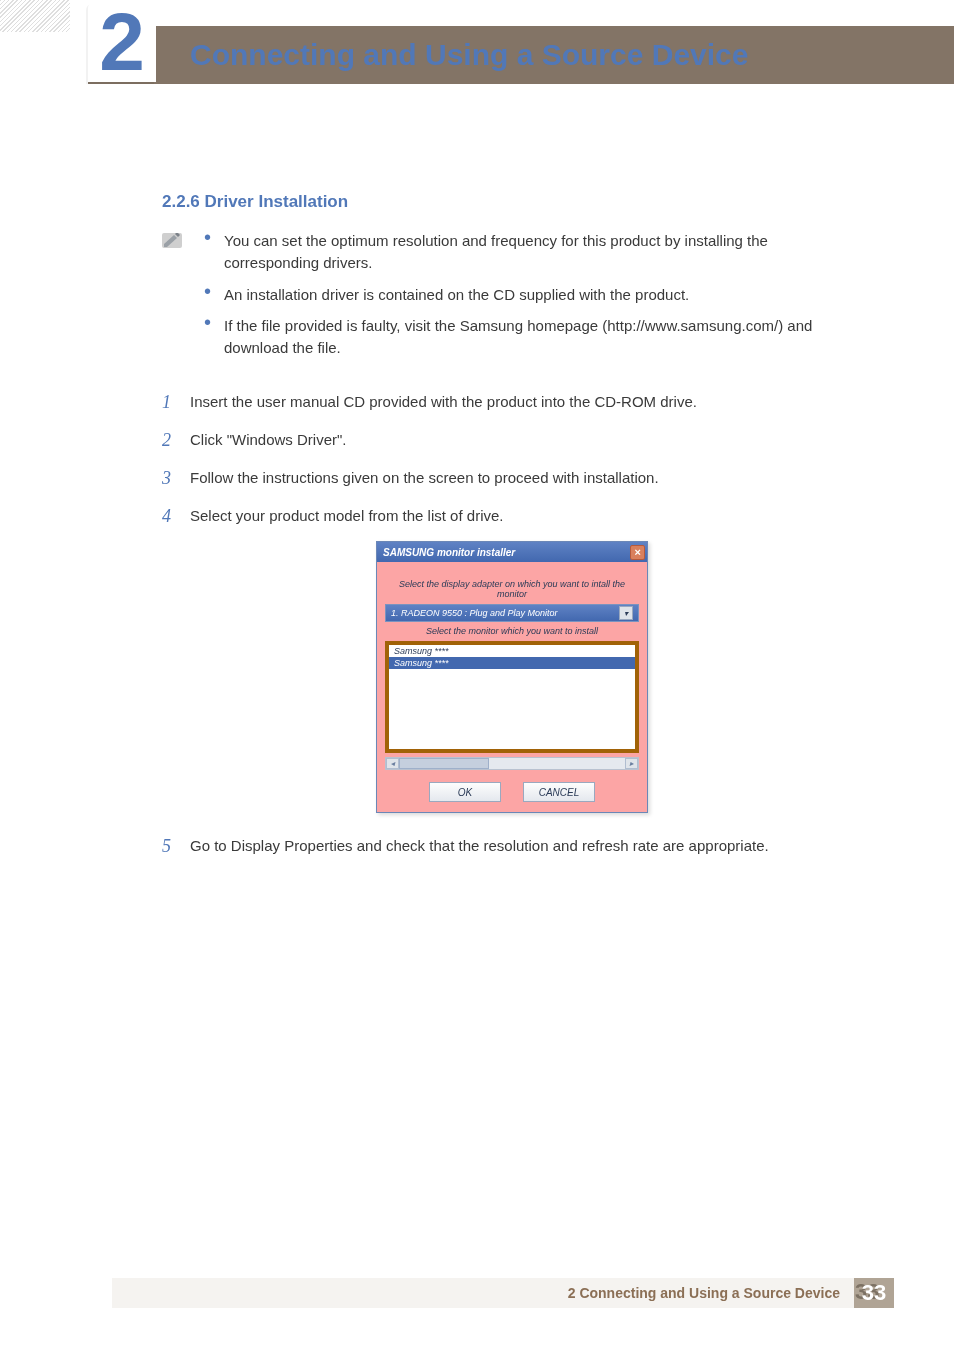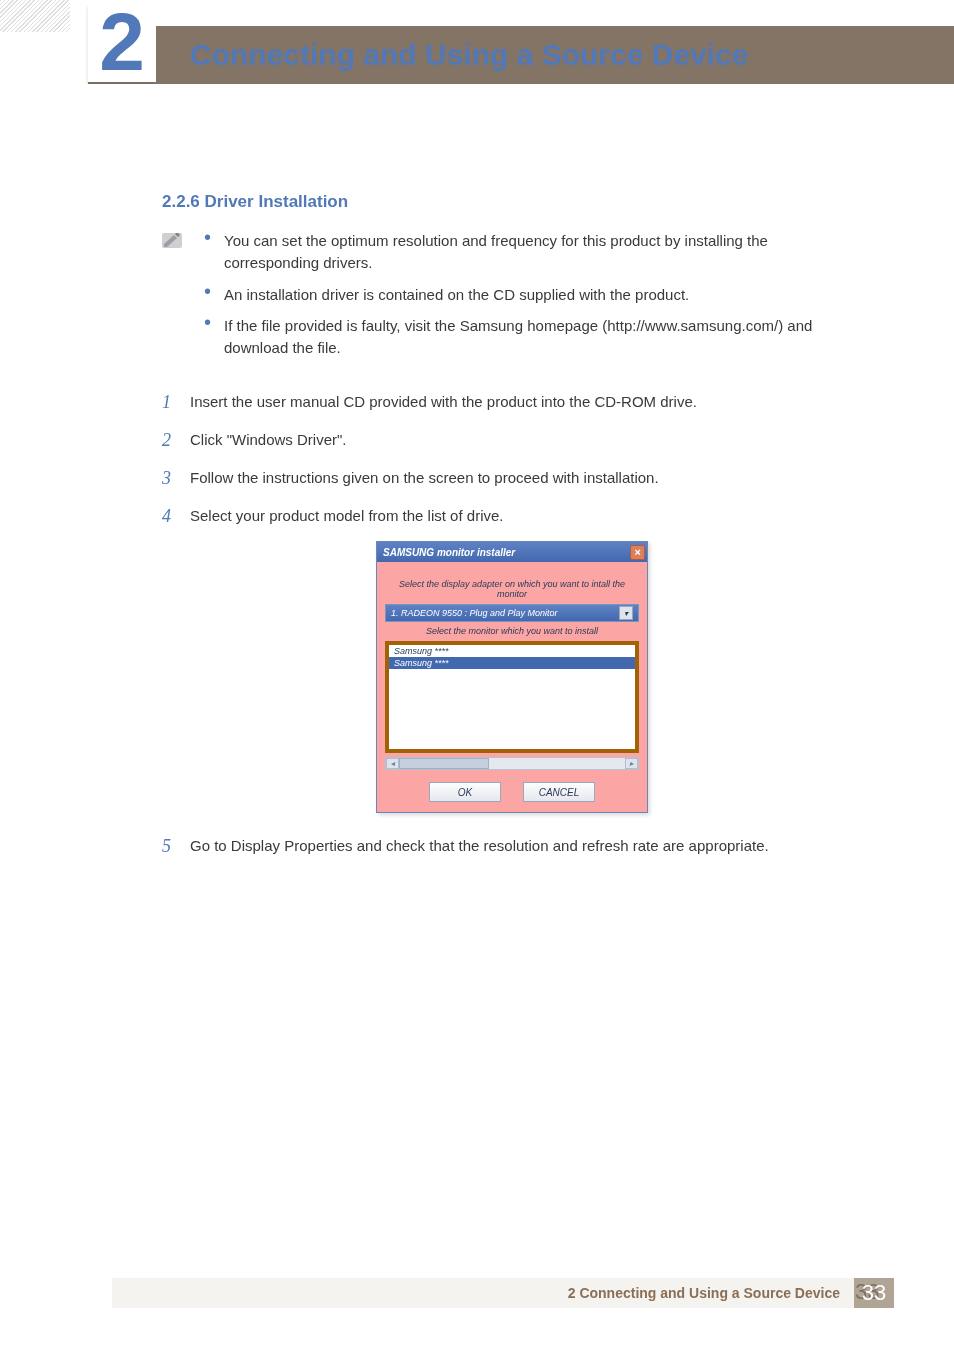--- a/index.html
+++ b/index.html
@@ -101,21 +101,21 @@
     width: 72px; height: 20px; border: 1px solid #9aa8bf; background: linear-gradient(#fdfdfd,#e4e8ee);
     font-size: 10px; color: #2b3b57; display:flex; align-items:center; justify-content:center;
     border-radius: 0;
   }
 
   .step5-extra { margin-left: 28px; font-size: 15px; color: #3a3a3a; margin-top: 4px; }
 
   
   .footer { position: absolute; left: 112px; right: 60px; bottom: 42px; height: 30px; display: flex; align-items: stretch; border-radius: 10px; }
   .footer-bar { flex: 1; background: #f5f3f0; display: flex; align-items: center; justify-content: flex-end; padding-right: 14px; font-size: 14px; color: #8b6f55; font-weight: 700; }
-  .footer-num { width: 40px; background: #b0a495; color: #fff; font-weight: 400; font-size: 22px; display: flex; align-items: center; justify-content: center; }
+  .footer-num { width: 40px; background: #b0a495; color: #fff; font-weight: 700; font-size: 22px; display: flex; align-items: center; justify-content: center; }
   .footer-num-shadow { position: relative; }
   .footer-num-shadow::before { content: attr(data-val); position: absolute; left: 1px; top: 1px; color: #7c7163; z-index: 0; }
   .footer-num-shadow span { position: relative; z-index: 1; }
 </style>
 </head>
 <body>
 
 <div class="page">
   <div class="top-bar"></div>
   <div class="top-bar-white"></div>

